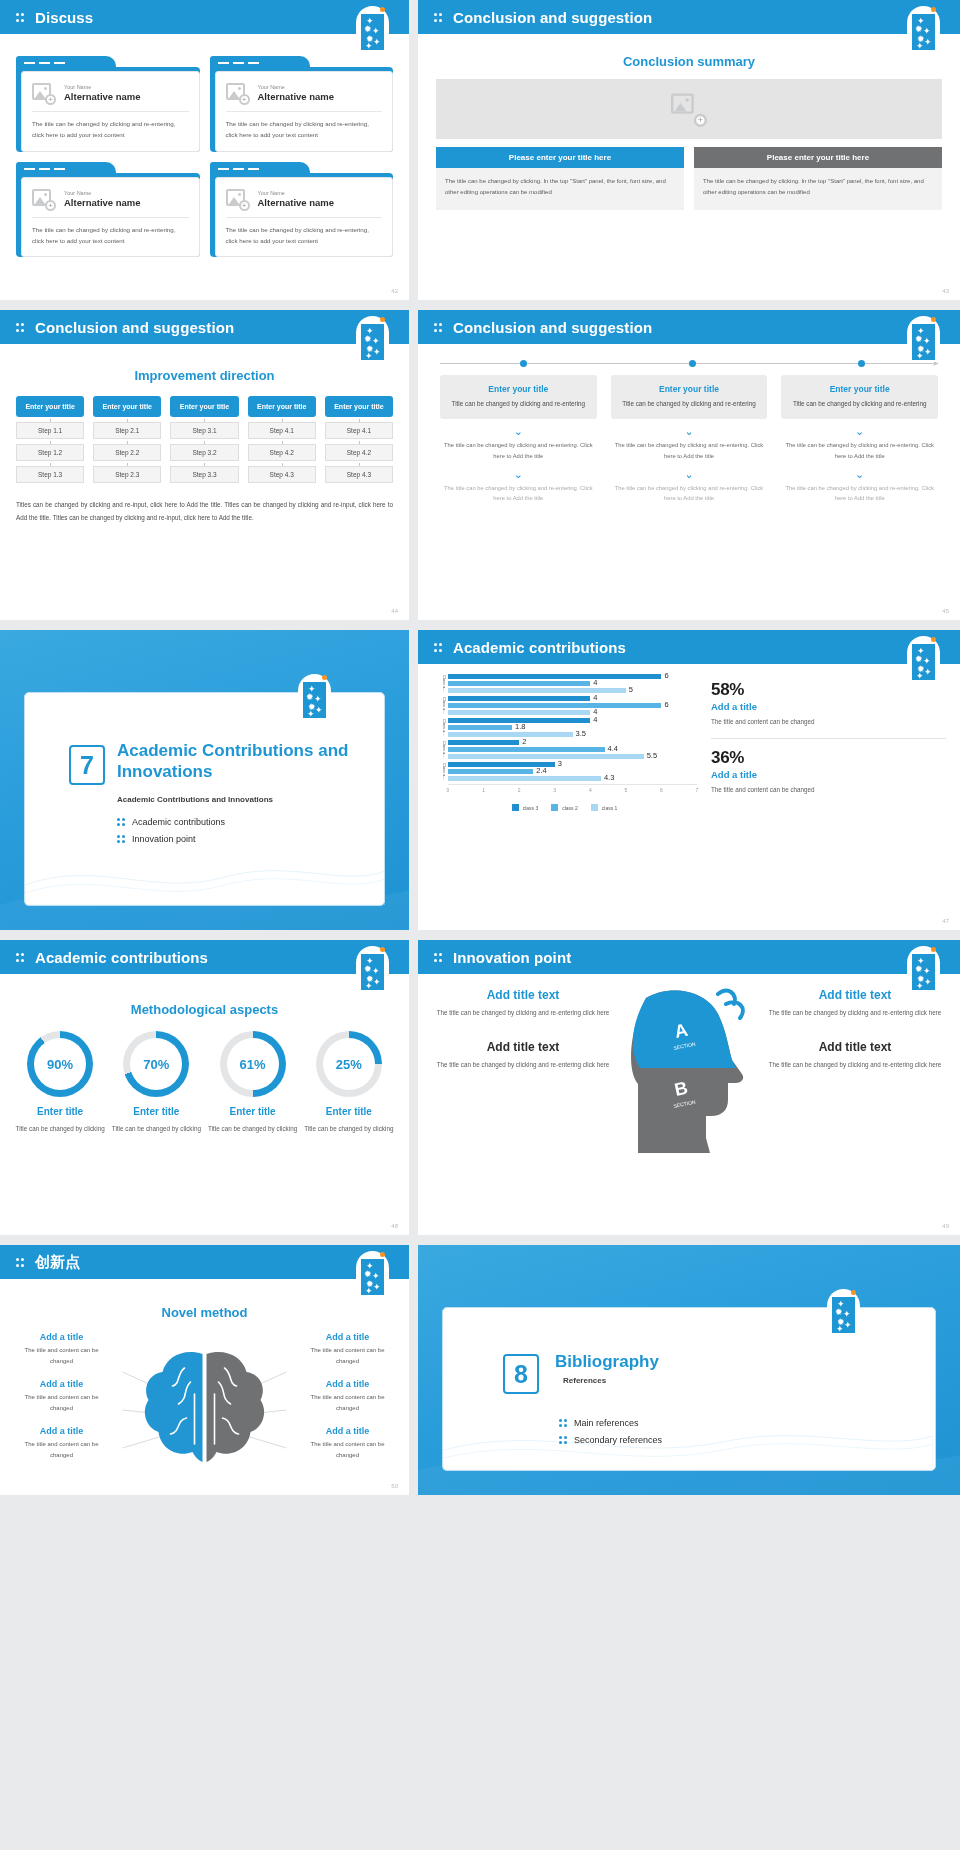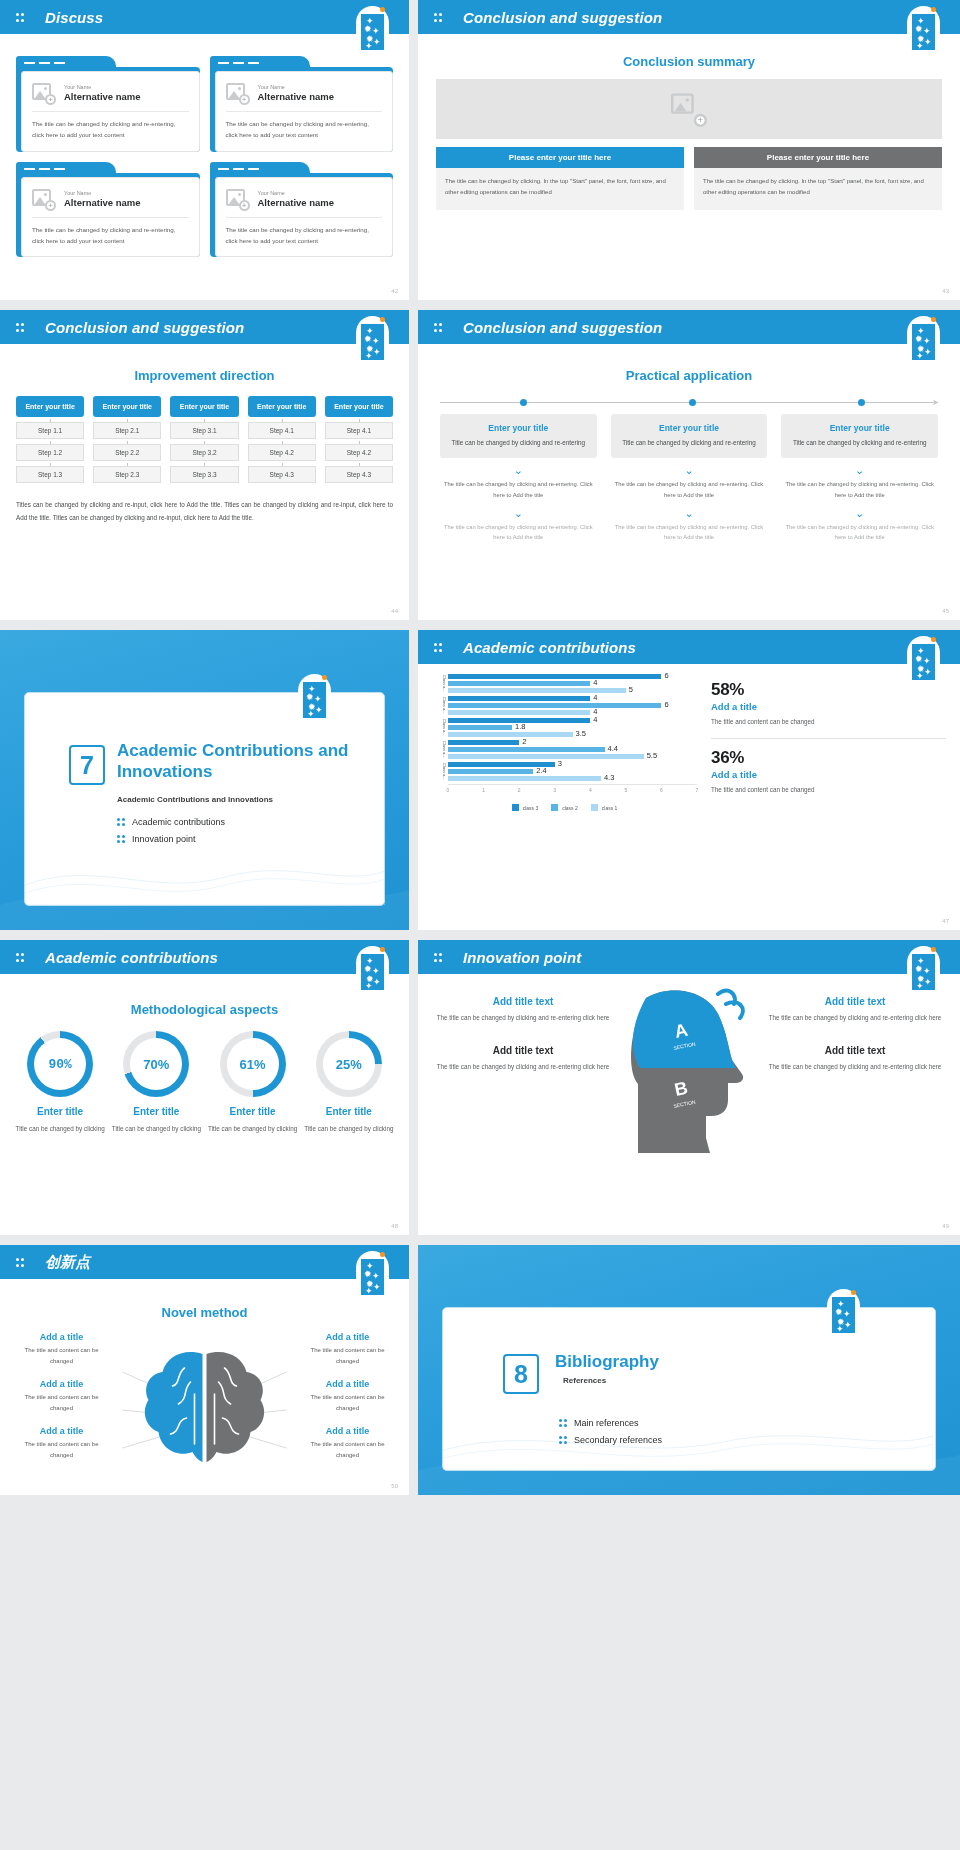--- a/index.html
+++ b/index.html
@@ -11,21 +11,21 @@
   .slide { position:relative; background:#fff; overflow:hidden; }
   .r1 { height:300px; } .r2 { height:310px; } .r3 { height:300px; }
   .r4 { height:295px; } .r5 { height:250px; }
 
   
   .hdr { position:relative; height:34px; background:#1f96d4; display:flex; align-items:center; }
   .hdr .dots { margin-left:16px; width:10px; height:11px; position:relative; }
   .hdr .dots i { position:absolute; width:3px; height:3px; background:#fff; border-radius:50%; }
   .hdr .dots i:nth-child(1){left:0;top:1px;} .hdr .dots i:nth-child(2){left:0;top:7px;}
   .hdr .dots i:nth-child(3){left:5px;top:1px;} .hdr .dots i:nth-child(4){left:5px;top:7px;}
-  .hdr h2 { color:#fff; font-size:15px; font-weight:bold; margin-left:19px; letter-spacing:.1px;font-style:italic; }
+  .hdr h2 { color:#fff; font-size:15px; font-weight:bold; margin-left:9px; letter-spacing:.1px; }
   .badge { position:absolute; right:20px; top:6px; width:33px; height:46px;
            background:#fff; border-radius:17px 17px 3px 3px; display:flex; align-items:flex-end;
            justify-content:center; padding-bottom:2px; z-index:5; }
   .badge .inner { width:23px; height:36px; background:#1f96d4; position:relative; }
   .badge .inner span { position:absolute; color:#fff; font-size:9px; line-height:1; }
   .badge .inner .s1{left:5px;top:3px;} .badge .inner .s2{left:3px;top:11px;}
   .badge .inner .s3{left:11px;top:13px;} .badge .inner .s4{left:5px;top:21px;}
   .badge .inner .s5{left:12px;top:24px;} .badge .inner .s6{left:4px;top:28px;}
   .badge .dot { position:absolute; right:4px; top:1px; width:5px;height:5px;border-radius:50%;background:#f7941e;}
 
@@ -129,21 +129,21 @@
   .donut::after { content:""; position:absolute; left:7px; top:7px; right:7px; bottom:7px;
                   background:#fff; border-radius:50%; }
   .donut b { position:relative; z-index:2; font-size:13px; color:#1f96d4; font-weight:bold; }
   .d-title { color:#1f96d4; font-size:10px; font-weight:bold; margin-top:9px; }
   .d-desc { font-size:6.3px; color:#5a5c5e; line-height:1.85; margin-top:6px; }
 
   
   .head-grid { display:grid; grid-template-columns:1fr 150px 1fr; margin:14px 14px 0 14px; align-items:start; }
   .hcol { }
   .hblk { margin-bottom:20px; }
-  .hblk .t { font-size:10px; font-weight:bold; color:#1f96d4; text-align:center;margin-top:8px; }
+  .hblk .t { font-size:12px; font-weight:bold; color:#1f96d4; text-align:center; }
   .hblk.gray .t { color:#2b2d2f; }
   .hblk .d { font-size:6.3px; color:#5a5c5e; line-height:2; text-align:center; margin-top:5px; }
   .head-art { position:relative; height:165px; }
 
   
   .brain-grid { display:grid; grid-template-columns:95px 1fr 95px; margin:12px 14px 0 14px; gap:4px; }
   .bblk { margin-bottom:12px; text-align:center; }
   .bblk .t { font-size:9px; font-weight:bold; color:#1f96d4; }
   .bblk .d { font-size:6px; color:#5a5c5e; line-height:1.85; margin-top:3px; }
   .brain-art { position:relative; height:155px; }
@@ -390,21 +390,20 @@
       <div class="dot"></div>
       <div class="inner">
           <span class="s1">✦</span>
           <span class="s2">✹</span>
           <span class="s3">✦</span>
           <span class="s4">✹</span>
           <span class="s5">✦</span>
           <span class="s6">✦</span>
         </div>
     </div>
-    <div class="sec-title" style="margin-top:24px">Practical application</div>
     <div class="timeline">
       <div class="ln"></div>
         <div class="ar">➤</div>
       <div class="dot" style="left:16%"></div>
         <div class="dot" style="left:50%"></div>
         <div class="dot" style="left:84%"></div>
     </div>
     <div class="pa-cols">
       <div>
         <div class="pa-box">
@@ -630,21 +629,21 @@
           <span class="s2">✹</span>
           <span class="s3">✦</span>
           <span class="s4">✹</span>
           <span class="s5">✦</span>
           <span class="s6">✦</span>
         </div>
     </div>
     <div class="sec-title" style="margin-top:28px">Methodological aspects</div>
     <div class="donuts" id="donut-list">
         <div class="donut-cell">
-          <div class="donut" style="background: conic-gradient(rgb(31, 150, 212) 0%, rgb(31, 150, 212) 90%, rgb(227, 229, 231) 90%, rgb(227, 229, 231) 100%); font-family: Liberation Mono, monospace;">
+          <div class="donut" style="background: conic-gradient(rgb(31, 150, 212) 0%, rgb(31, 150, 212) 90%, rgb(227, 229, 231) 90%, rgb(227, 229, 231) 100%);">
             <b>90%</b>
           </div>
           <div class="d-title">Enter title</div>
           <div class="d-desc">Title can be changed by clicking</div>
         </div>
         <div class="donut-cell">
           <div class="donut" style="background: conic-gradient(rgb(31, 150, 212) 0%, rgb(31, 150, 212) 70%, rgb(227, 229, 231) 70%, rgb(227, 229, 231) 100%);">
             <b>70%</b>
           </div>
           <div class="d-title">Enter title</div>

